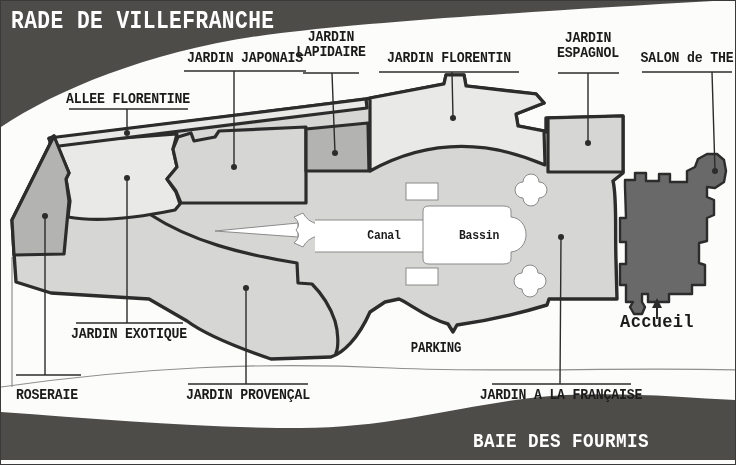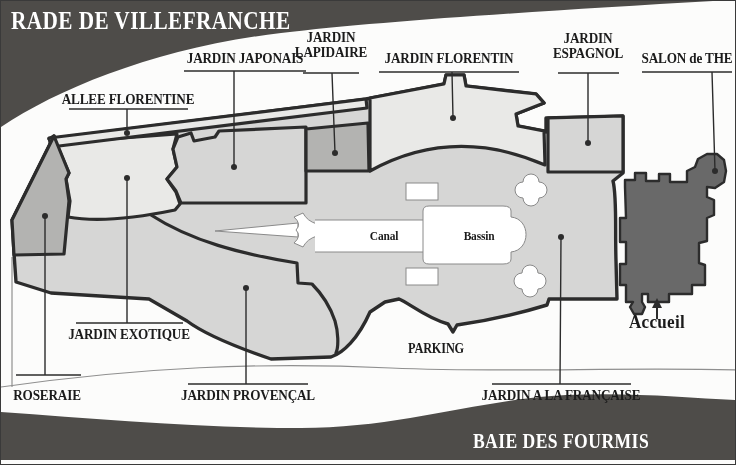--- a/index.html
+++ b/index.html
@@ -1,20 +1,20 @@
 <!DOCTYPE html>
 <html style="--sea_band: #4e4c49; --villa: #696969; --region_light: #e9e9e7; --region_mid: #d6d6d5; --region_dark: #b3b3b1; --outline: #2c2c2c; --label_text: #1b1b1b; --background: #fcfcfb;"><head>
 <meta charset="utf-8">
 <style>
   html,body{margin:0;padding:0;}
   #stage{
     position:relative;width:736px;height:465px;overflow:hidden;
     background:var(--background,#fcfcfb);
     border:1px solid #3a3a3a;box-sizing:border-box;
-    font-family:Liberation Serif, serif;
+    font-family:Liberation Mono, monospace;
   }
   svg{position:absolute;left:0;top:0;}
   .band{fill:var(--sea_band);}
   .blob{fill:var(--region_mid);stroke:var(--outline);stroke-width:3.4;stroke-linejoin:round;}
   .rlight{fill:var(--region_light);stroke:var(--outline);stroke-width:3.2;stroke-linejoin:round;}
   .rmid{fill:var(--region_mid);stroke:var(--outline);stroke-width:3.2;stroke-linejoin:round;}
   .rdark{fill:var(--region_dark);stroke:var(--outline);stroke-width:3.2;stroke-linejoin:round;}
   .iline{fill:none;stroke:var(--outline);stroke-width:3.2;stroke-linejoin:round;stroke-linecap:round;}
   .thin{fill:none;stroke:#8f8f8f;stroke-width:1.2;}
   .wfeat{fill:#ffffff;stroke:#8a8a8a;stroke-width:1;}

